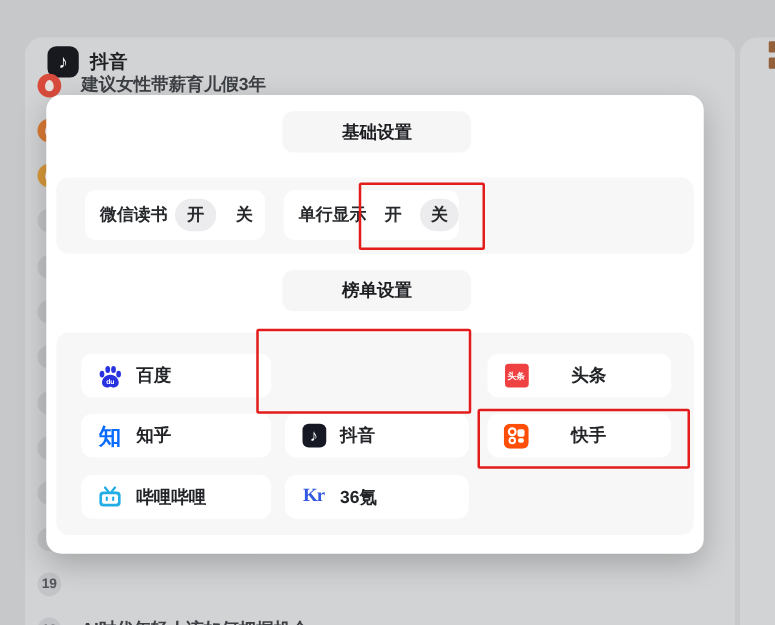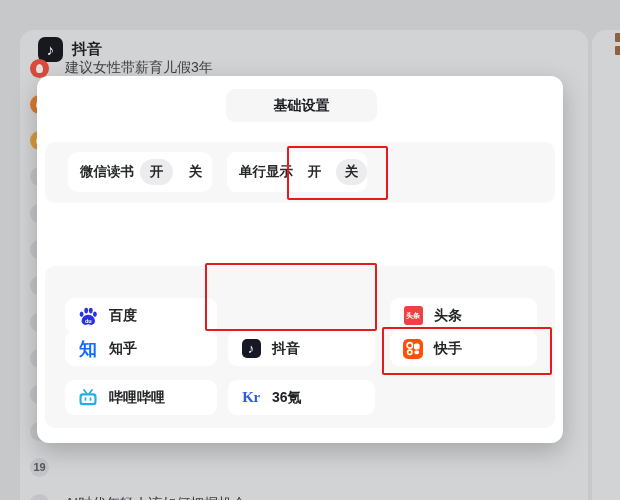--- a/index.html
+++ b/index.html
@@ -38,21 +38,21 @@
     background:#c3c4c7;color:#54565a;font-size:11px;font-weight:700;
     display:flex;align-items:center;justify-content:center;
   }
   .rank-badge.red{background:#d94b3c;}
   .rank-badge.orange{background:#d97a33;}
   .rank-badge.amber{background:#d89a3a;}
   .rank-badge.red::after,.rank-badge.orange::after,.rank-badge.amber::after{
     content:"";width:7px;height:9px;background:#e8e2df;
     border-radius:50% 50% 50% 50%/60% 60% 40% 40%;
   }
-  .bg-label{margin-left:16px;font-size:14px;color:#3c3f43;font-weight:400;white-space:nowrap;}
+  .bg-label{margin-left:16px;font-size:14px;color:#3c3f43;font-weight:700;white-space:nowrap;}
 
   
   .modal{
     position:absolute;left:37px;top:76px;width:526px;height:367px;
     background:#ffffff;border-radius:12px;
     box-shadow:0 8px 24px rgba(0,0,0,0.22);
   }
   .section-title-btn{
     position:absolute;left:189px;width:151px;height:33px;
     background:#f6f6f7;border:none;border-radius:9px;
@@ -79,22 +79,22 @@
     font-size:13.5px;font-weight:700;color:#26282b;cursor:pointer;
   }
   .opt.active{background:#ececee;}
 
   .platform-card{
     position:absolute;height:35px;background:#ffffff;border-radius:9px;
     display:flex;align-items:center;padding-left:13px;box-sizing:border-box;cursor:pointer;
   }
   .col1{left:28px;width:152px;}
   .col2{left:191px;width:147px;}
-  .col3{left:353px;width:147px;}
-  .row1{top:222px;align-items:center;}
+  .col3{left:353px;width:147px;gap:23px;}
+  .row1{top:207px;align-items:center;}
   .row2{top:255px;}
   .row3{top:304px;}
   .p-icon{width:20px;height:20px;flex:0 0 20px;display:flex;align-items:center;justify-content:center;position:relative;}
   .p-label{margin-left:11px;font-size:14px;font-weight:600;color:#222427;white-space:nowrap;}
 
   .ico-box{width:19px;height:19px;border-radius:4px;display:flex;align-items:center;justify-content:center;color:#fff;}
   .ico-toutiao{background:#f04142;font-size:7px;font-weight:700;letter-spacing:0;border-radius:3px;}
   .ico-douyin{background:#161823;font-size:13px;border-radius:5px;}
   .txt-zhihu{font-size:18px;font-weight:700;color:#0a6cff;line-height:1;}
   .txt-kr{font-size:15px;font-weight:800;color:#3158e2;line-height:1;letter-spacing:-0.5px;font-family:Liberation Serif, serif;}
@@ -185,20 +185,21 @@
       <span class="opt active">开</span>
       <span class="opt">关</span>
     </div>
 
     <div class="toggle-pill tp2">
       <span class="toggle-label">单行显示</span>
       <span class="opt">开</span>
       <span class="opt active">关</span>
     </div>
 
+    <button class="section-title-btn btn-ranking">榜单设置</button>
 
     <div class="gray-section sec-ranking"></div>
 
     <div class="platform-card col1 row1">
       <span class="p-icon">
         <svg width="20" height="20" viewBox="0 0 20 20">
           <g fill="#2932e1">
             <ellipse cx="3.6" cy="8.2" rx="1.9" ry="2.7"></ellipse>
             <ellipse cx="8.2" cy="4.6" rx="1.9" ry="2.8"></ellipse>
             <ellipse cx="12.8" cy="4.6" rx="1.9" ry="2.8"></ellipse>

